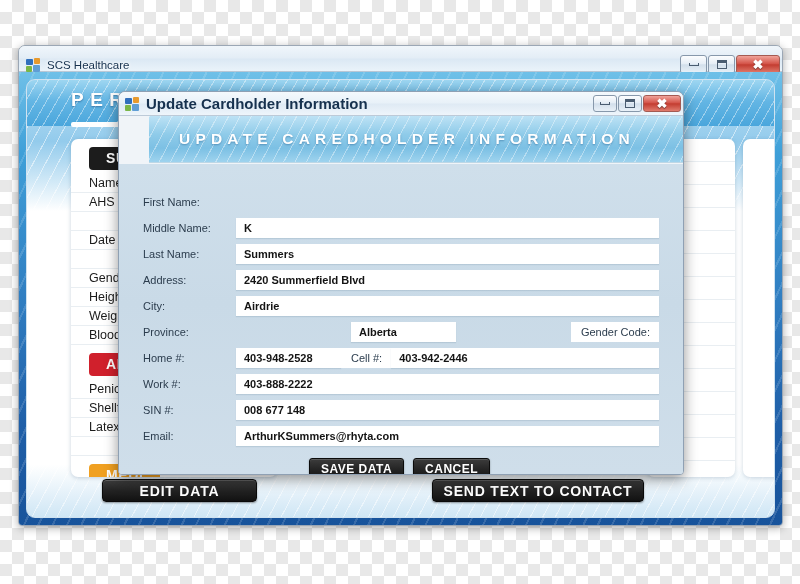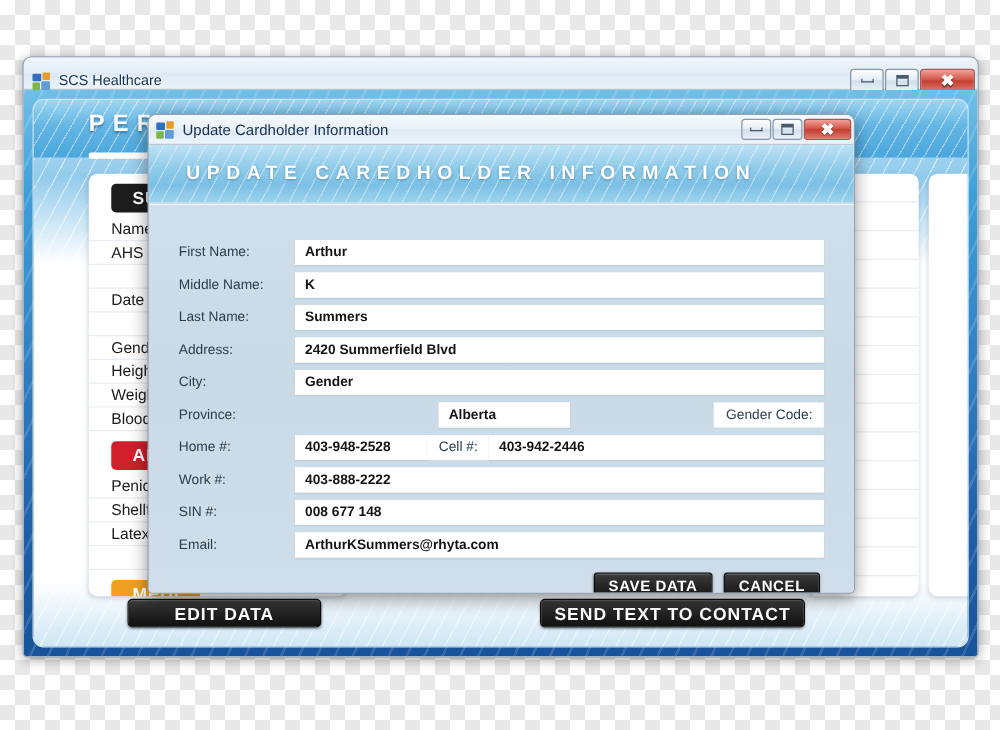--- a/index.html
+++ b/index.html
@@ -189,31 +189,32 @@
     box-shadow: 0 4px 14px rgba(0,0,0,.42);
     overflow: hidden;
   }
   .dlg-titlebar {
     height: 24px;
     background: linear-gradient(180deg,#f4f9fd 0%,#e8f1f8 48%,#dfeaf4 52%,#eef5fb 100%);
     border-bottom: 1px solid #bdcad8;
     display: flex; align-items: center;
     padding: 0 2px 0 6px;
   }
-  .dlg-title { font-size: 12px; color:#16314e; white-space: nowrap; }
+  .dlg-title { font-size: 15px; color:#16314e; white-space: nowrap; font-weight: bold; }
   .dlg-ctrl { width: 24px; height: 17px; }
   .dlg-ctrl.close { width: 38px; }
 
   .dlg-banner {
     height: 47px;
     background:
       repeating-linear-gradient(118deg, rgba(255,255,255,.38) 0 1px, rgba(255,255,255,0) 1px 10px),
       linear-gradient(180deg,#bde2f5 0%,#8fcbe9 40%,#7cc0e4 70%,#9ed3ee 100%);
     display: flex; align-items: center;
     border-bottom: 1px solid #bdd7e6;
+    margin-left: 30px;
   }
   .dlg-banner-title {
     margin-left: 30px;
     font-size: 15.5px; font-weight: bold;
     letter-spacing: 5.2px;
     color: #ffffff;
     text-shadow: 0 1px 2px rgba(30,90,140,.5);
     white-space: nowrap;
   }
   .dlg-body {
@@ -246,21 +247,21 @@
   .f-input.half { width: 105px; flex: none; }
   .f-input.half2 { flex: 1 1 auto; }
   .f-mid-label {
     font-size: 11px; color: #2b3c4d;
     padding: 0 9px 0 10px;
     background: #ffffff;
     height: 20px; display:flex; align-items:center;
     white-space: nowrap; flex: none;
   }
   .dlg-footer {
-    display: flex; justify-content: flex-end; align-items: center;
+    display: flex; justify-content: center; align-items: center;
     gap: 9px;
     margin-top: 12px; padding-right: 3px;
   }
   .dlg-btn {
     background: linear-gradient(180deg,#3c3c3c 0%,#242424 50%,#131313 100%);
     color:#fff; font-size: 12px; font-weight: bold; letter-spacing: .5px;
     border: 1px solid #0b0b0b; border-radius: 3px;
     padding: 3px 11px 4px 11px;
     box-shadow: 0 1px 2px rgba(0,0,0,.35), inset 0 1px 0 rgba(255,255,255,.16);
     cursor: default;
@@ -375,41 +376,40 @@
   </div>
 
   <div class="dlg-banner">
     <span class="dlg-banner-title">UPDATE CAREDHOLDER INFORMATION</span>
   </div>
 
   <div class="dlg-body">
 
     <div class="form-row">
       <span class="f-label">First Name:</span>
-      <span class="f-input full">Arthur</span>
     </div>
 
     <div class="form-row">
       <span class="f-label">Middle Name:</span>
       <span class="f-input full">K</span>
     </div>
 
     <div class="form-row">
       <span class="f-label">Last Name:</span>
       <span class="f-input full">Summers</span>
     </div>
 
     <div class="form-row">
       <span class="f-label">Address:</span>
       <span class="f-input full">2420 Summerfield Blvd</span>
     </div>
 
     <div class="form-row">
       <span class="f-label">City:</span>
-      <span class="f-input full">Gender</span>
+      <span class="f-input full">Airdrie</span>
     </div>
 
     <div class="form-row">
       <span class="f-label">Province:</span>
       <span class="f-input half">Alberta</span>
       <span class="f-mid-label">Gender Code:</span>
     </div>
 
     <div class="form-row">
       <span class="f-label">Home #:</span>

